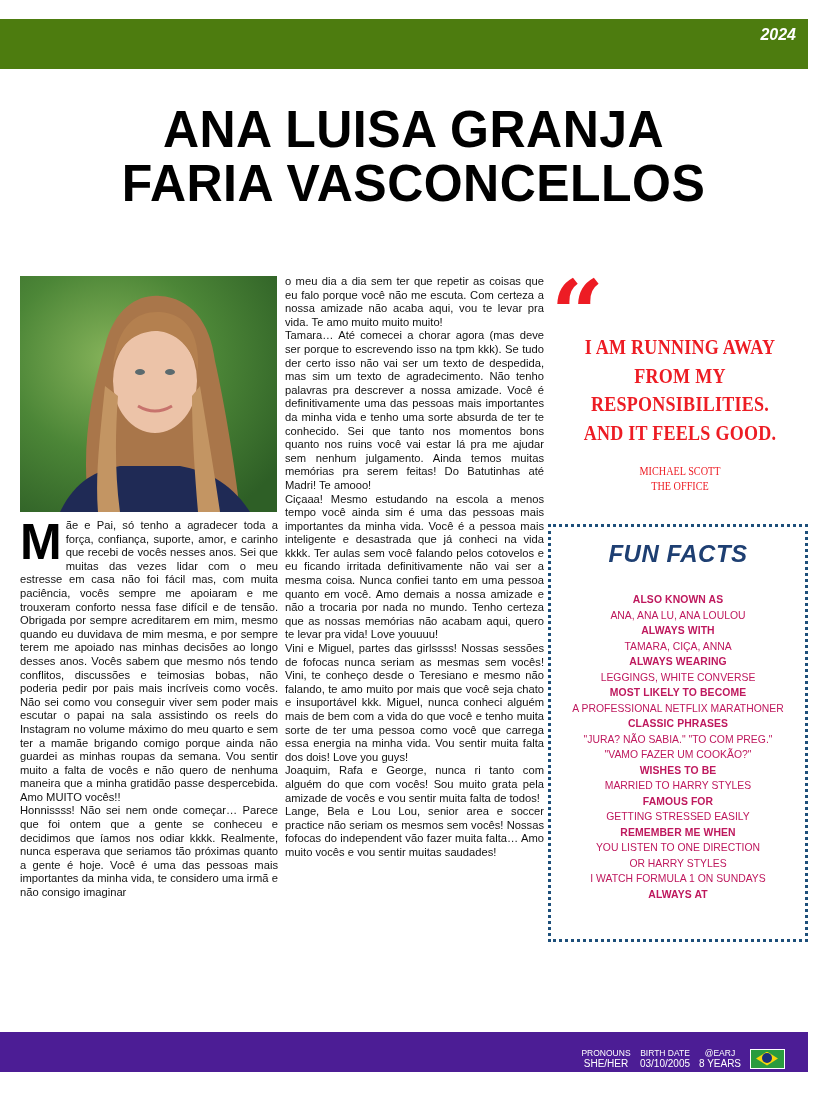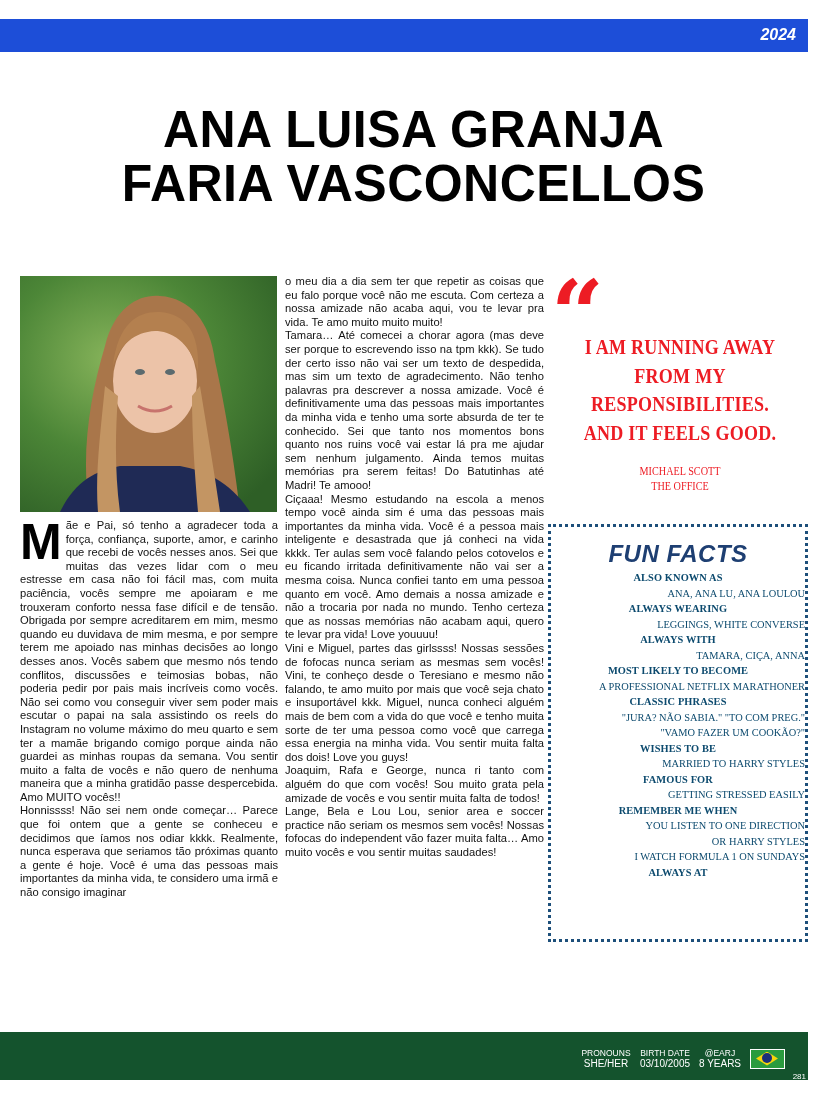--- a/index.html
+++ b/index.html
@@ -1,44 +1,44 @@
 <!DOCTYPE html>
 <html><head>
   <meta charset="utf-8">
   <style>
     * { box-sizing: border-box; margin: 0; padding: 0; }
     html, body { width: 827px; height: 1103px; background: #ffffff; overflow: hidden; }
     body { position: relative; font-family: "Liberation Sans", sans-serif; color: #111; }
 
-    .top-bar { position: absolute; left: 0; top: 19px; width: 808px; height: 33px; background: #1d4ed8; }
+    .top-bar { position: absolute; left: 0; top: 19px; width: 808px; height: 50px; background: #4d7c0f; }
     .year { position: absolute; right: 12px; top: 7px; color: #fff; font-weight: bold; font-style: italic; font-size: 16px; font-family: "Liberation Sans", sans-serif; }
 
     .name { position: absolute; left: 0; top: 103px; width: 827px; text-align: center; font-family: "Liberation Sans", sans-serif; font-weight: bold; font-size: 51px; line-height: 54px; letter-spacing: 0.5px; color: #000; transform: scaleX(0.98); }
 
     .photo { position: absolute; left: 20px; top: 276px; width: 257px; height: 236px; overflow: hidden; background: radial-gradient(ellipse at 30% 30%, #6fa14a 0%, #3f7a2e 45%, #2c5e22 100%); }
     .photo svg { width: 100%; height: 100%; display: block; }
 
     .col { position: absolute; font-family: "Liberation Sans", sans-serif; font-size: 11.2px; line-height: 13.6px; text-align: justify; color: #111; }
     .col1-intro { left: 20px; top: 519px; width: 258px; }
     .col2 { left: 285px; top: 275px; width: 259px; }
     .para { margin: 0; }
     .para b { font-weight: normal; }
     .dropcap { float: left; font-size: 50px; line-height: 40px; font-weight: bold; margin: 3px 4px 0 0; color: #000; }
 
     .quote-mark { position: absolute; left: 551px; top: 268px; font-family: "DejaVu Serif", serif; font-weight: bold; font-size: 92px; line-height: 92px; color: #ed1c24; }
     .quote-text { position: absolute; left: 560px; top: 333px; width: 240px; text-align: center; font-family: "Liberation Serif", serif; font-weight: bold; font-size: 22px; line-height: 28.5px; color: #ed1c24; transform: scaleX(0.82); transform-origin: center top; letter-spacing: 0.3px; }
     .quote-author { position: absolute; left: 560px; top: 464px; width: 240px; text-align: center; font-family: "Liberation Serif", serif; font-size: 12px; line-height: 15px; color: #ed1c24; transform: scaleX(0.85); transform-origin: center top; }
 
     .fun-box { position: absolute; left: 548px; top: 524px; width: 260px; height: 418px; border: 3px dotted #1d4f7a; }
     .fun-title { margin-top: 13px; text-align: center; font-family: Liberation Sans, sans-serif; font-weight: bold; font-style: italic; font-size: 24px; color: #1e3f72; letter-spacing: 0.5px; }
-    .fun-list { margin-top: 2px; text-align: center; color: #0c4a6e; font-family: Liberation Serif, serif; }
+    .fun-list { margin-top: 24px; text-align: center; color: #be185d; }
     .fun-head { font-weight: bold; font-size: 10.4px; line-height: 15.5px; letter-spacing: 0.1px; }
-    .fun-val { font-size: 10.4px; line-height: 15.5px; text-align: right; }
+    .fun-val { font-size: 10.4px; line-height: 15.5px; }
 
-    .bottom-bar { position: absolute; left: 0; top: 1032px; width: 808px; height: 48px; background: #14532d; }
+    .bottom-bar { position: absolute; left: 0; top: 1032px; width: 808px; height: 40px; background: #4c1d95; }
     .meta { position: absolute; top: 16px; color: #fff; font-size: 8.5px; line-height: 10px; text-align: center; }
     .meta .v { font-size: 10px; line-height: 12px; }
     .meta-pron { left: 580px; width: 52px; }
     .meta-birth { left: 637px; width: 56px; }
     .meta-earj { left: 696px; width: 48px; }
     .flag { position: absolute; left: 750px; top: 17px; width: 35px; height: 20px; background: #2a9b3e; border: 1.5px solid #fff; }
     .flag .diamond { position: absolute; left: 5px; top: 1.5px; width: 22px; height: 14px; background: #f5d50c; clip-path: polygon(50% 0, 100% 50%, 50% 100%, 0 50%); }
     .flag .globe { position: absolute; left: 11px; top: 3px; width: 10px; height: 10px; border-radius: 50%; background: #1c2f7a; }
     .page-num { position: absolute; right: 2px; top: 40px; color: #fff; font-size: 8px; }
   </style>
@@ -114,26 +114,26 @@
 </div>
 
 <div class="fun-box">
   <div class="fun-title">FUN FACTS</div>
   <div class="fun-list">
     <div>
       <div class="fun-head">ALSO KNOWN AS</div>
       <div class="fun-val">ANA, ANA LU, ANA LOULOU</div>
     </div>
     <div>
+      <div class="fun-head">ALWAYS WITH</div>
+      <div class="fun-val">TAMARA, CIÇA, ANNA</div>
+    </div>
+    <div>
       <div class="fun-head">ALWAYS WEARING</div>
       <div class="fun-val">LEGGINGS, WHITE CONVERSE</div>
-    </div>
-    <div>
-      <div class="fun-head">ALWAYS WITH</div>
-      <div class="fun-val">TAMARA, CIÇA, ANNA</div>
     </div>
     <div>
       <div class="fun-head">MOST LIKELY TO BECOME</div>
       <div class="fun-val">A PROFESSIONAL NETFLIX MARATHONER</div>
     </div>
     <div>
       <div class="fun-head">CLASSIC PHRASES</div>
       <div class="fun-val">"JURA? NÃO SABIA." "TO COM PREG."</div>
       <div class="fun-val">"VAMO FAZER UM COOKÃO?"</div>
     </div>

